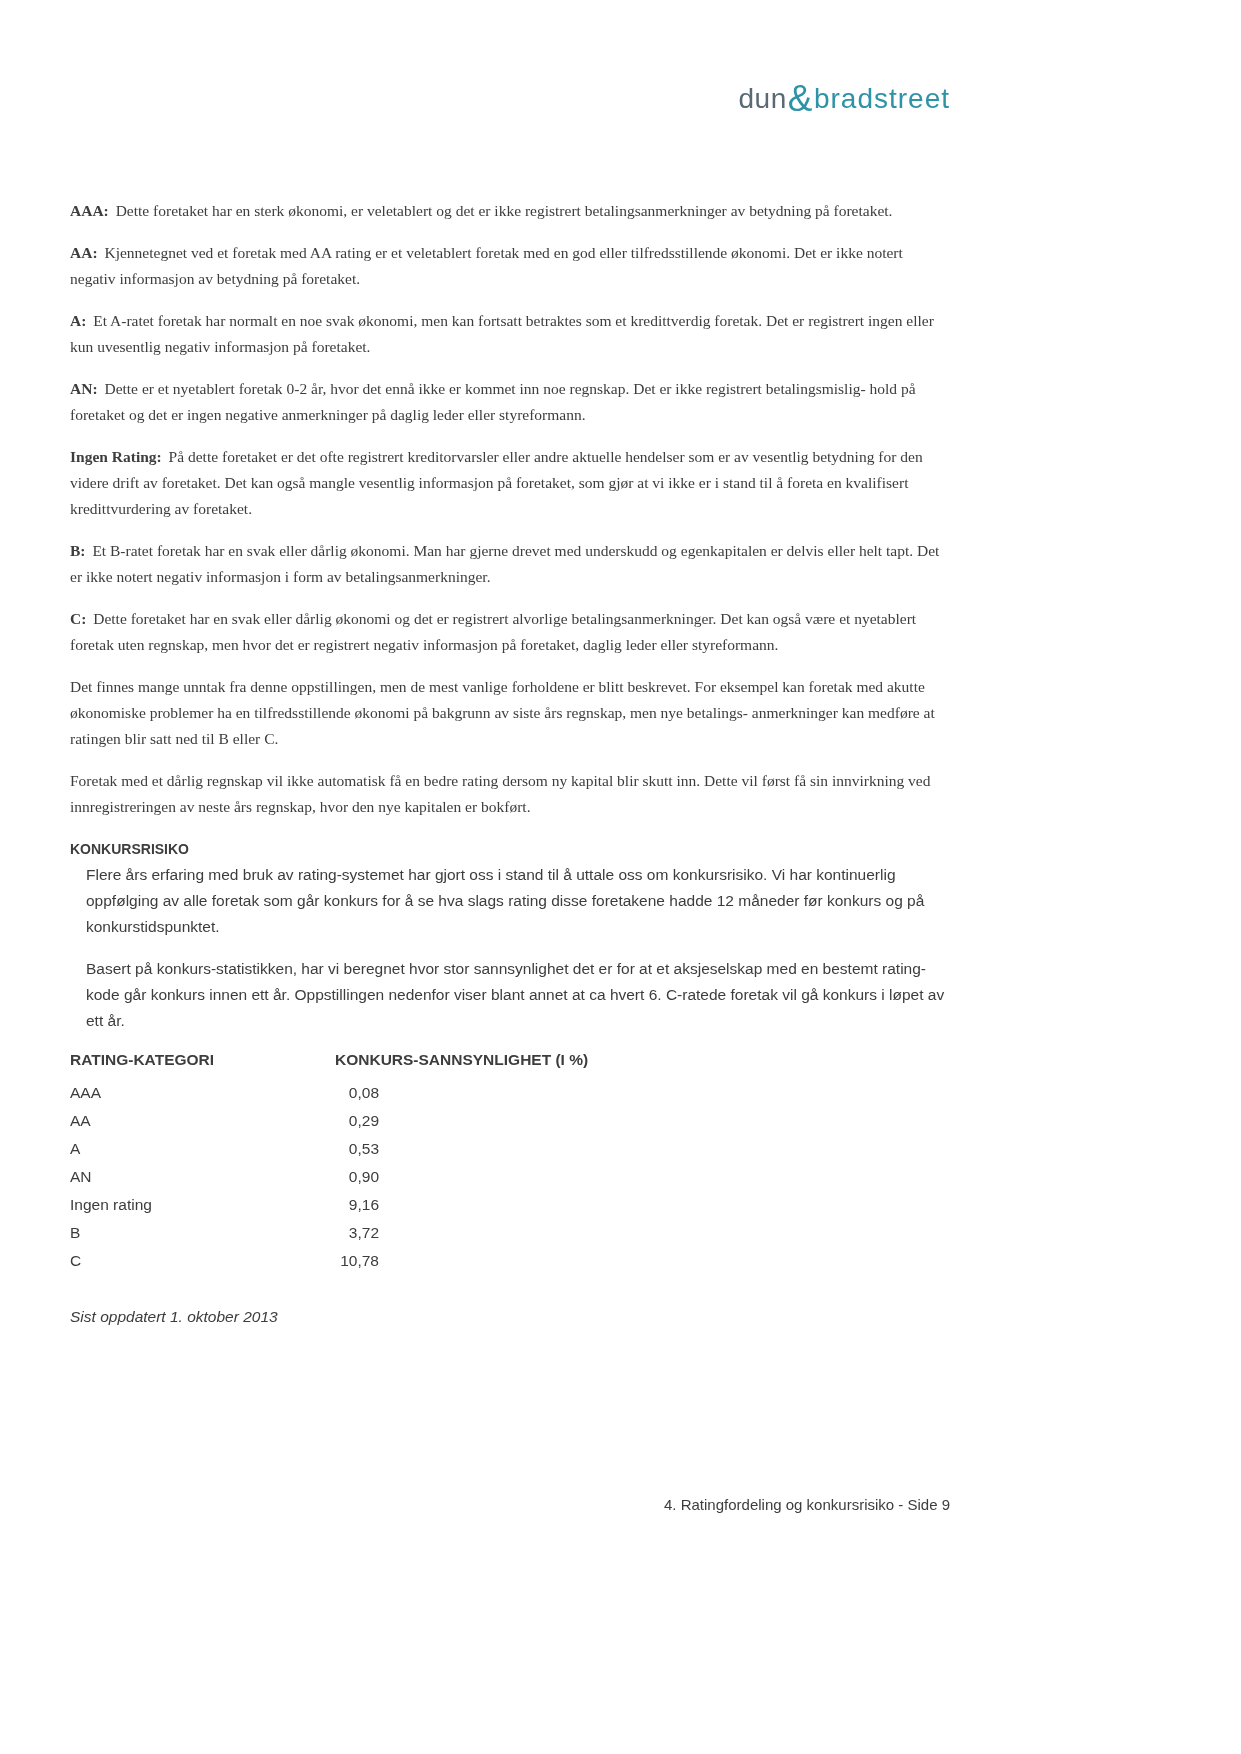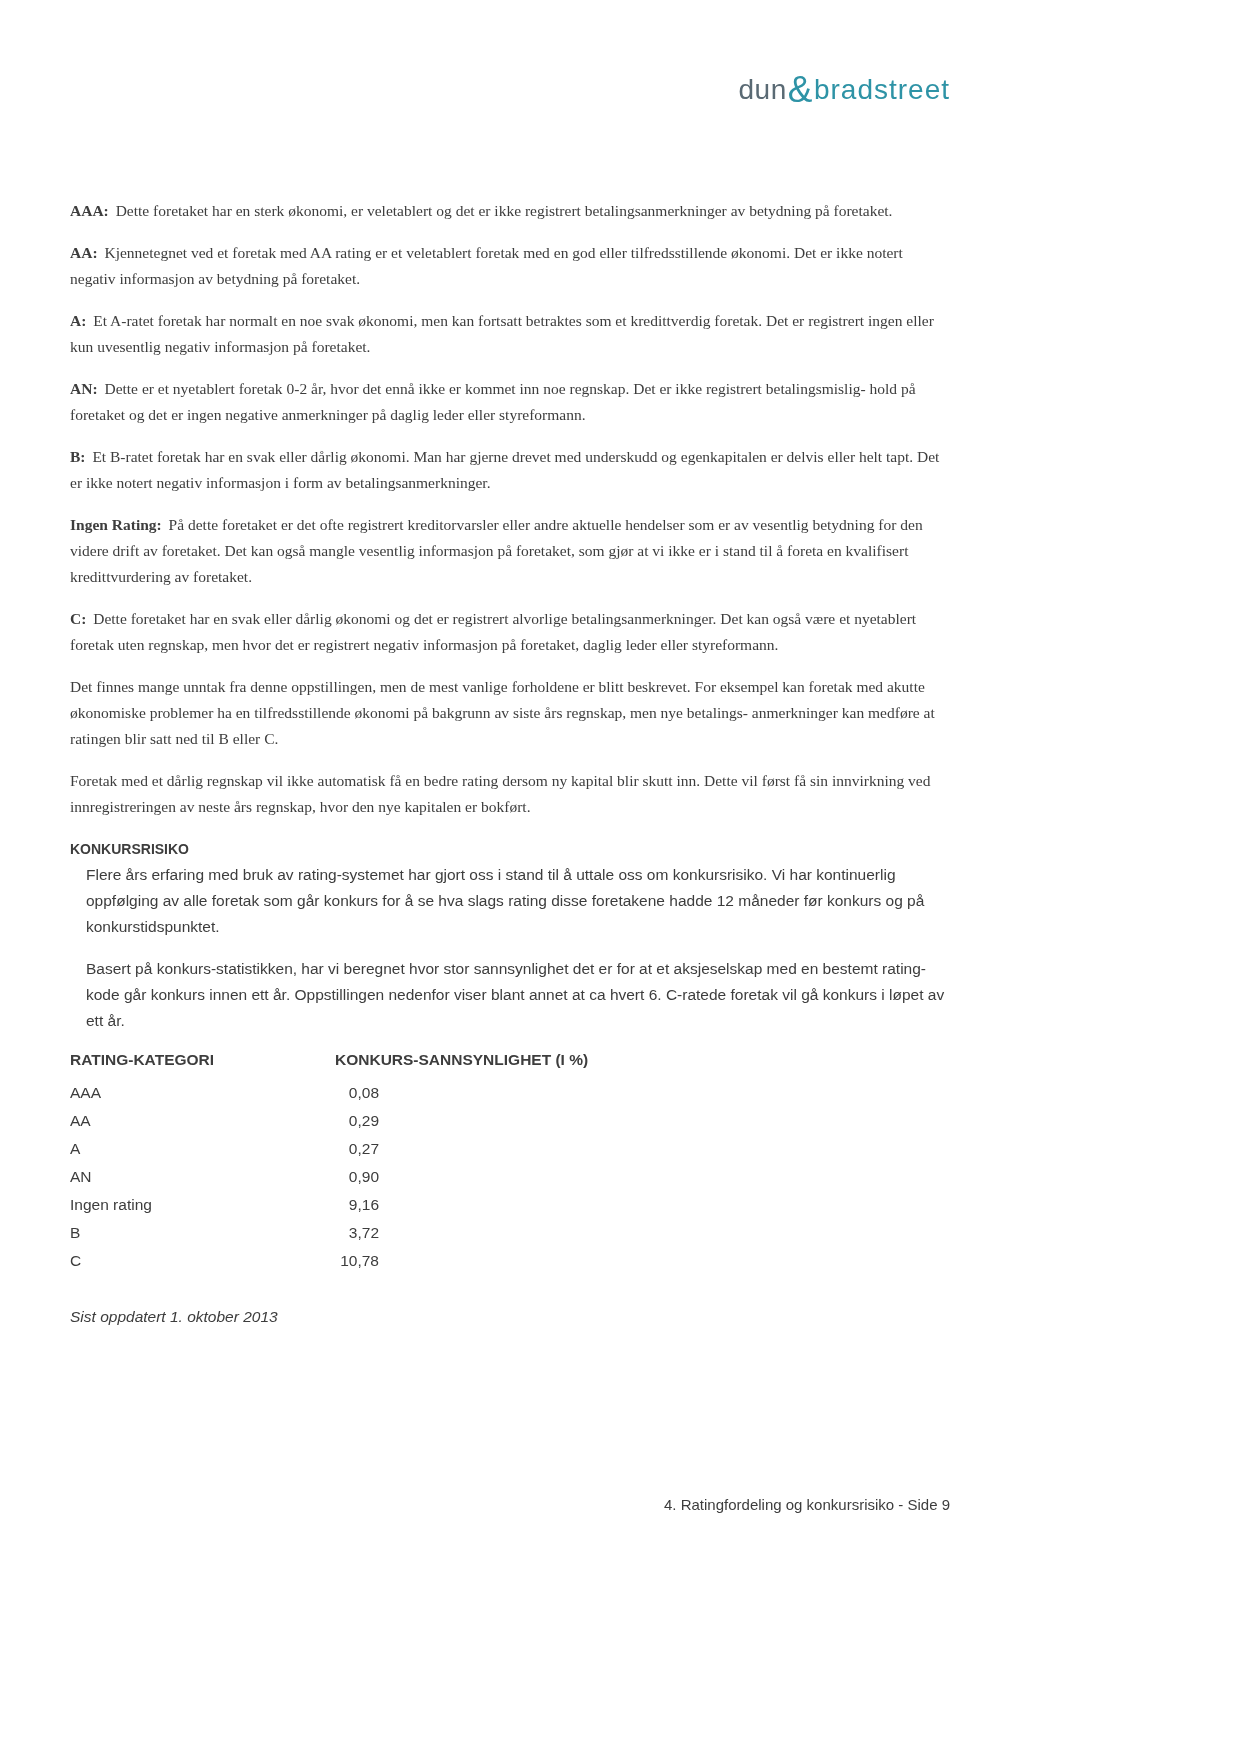--- a/index.html
+++ b/index.html
@@ -8,21 +8,21 @@
     position: relative;
     width: 1241px;
     height: 1754px;
     background: #ffffff;
     font-family: "Liberation Sans", sans-serif;
     color: #3d3d3d;
     overflow: hidden;
   }
   .logo {
     position: absolute;
-    top: 66px;
+    top: 75px;
     left: 70px;
     width: 880px;
     text-align: right;
     font-size: 28px;
     letter-spacing: 0.5px;
     white-space: nowrap;
   }
   .logo-dun { font-weight: 400; }
   .logo-amp {
     font-size: 37px;
@@ -83,22 +83,22 @@
     <span class="logo-dun" style="color: rgb(90, 106, 116);">dun</span><span class="logo-amp" style="color: rgb(46, 147, 166);">&amp;</span><span class="logo-bradstreet" style="color: rgb(46, 147, 166);">bradstreet</span>
   </div>
 
   <div class="content">
 
     <div>
         <p class="para"><strong>AAA:</strong> Dette foretaket har en sterk økonomi, er veletablert og det er ikke registrert betalingsanmerkninger av betydning på foretaket.</p>
         <p class="para"><strong>AA:</strong> Kjennetegnet ved et foretak med AA rating er et veletablert foretak med en god eller tilfredsstillende økonomi. Det er ikke notert negativ informasjon av betydning på foretaket.</p>
         <p class="para"><strong>A:</strong> Et A-ratet foretak har normalt en noe svak økonomi, men kan fortsatt betraktes som et kredittverdig foretak. Det er registrert ingen eller kun uvesentlig negativ informasjon på foretaket.</p>
         <p class="para"><strong>AN:</strong> Dette er et nyetablert foretak 0-2 år, hvor det ennå ikke er kommet inn noe regnskap. Det er ikke registrert betalingsmislig- hold på foretaket og det er ingen negative anmerkninger på daglig leder eller styreformann.</p>
+        <p class="para"><strong>Ingen Rating:</strong> På dette foretaket er det ofte registrert kreditorvarsler eller andre aktuelle hendelser som er av vesentlig betydning for den videre drift av foretaket. Det kan også mangle vesentlig informasjon på foretaket, som gjør at vi ikke er i stand til å foreta en kvalifisert kredittvurdering av foretaket.</p>
         <p class="para"><strong>B:</strong> Et B-ratet foretak har en svak eller dårlig økonomi. Man har gjerne drevet med underskudd og egenkapitalen er delvis eller helt tapt. Det er ikke notert negativ informasjon i form av betalingsanmerkninger.</p>
-        <p class="para"><strong>Ingen Rating:</strong> På dette foretaket er det ofte registrert kreditorvarsler eller andre aktuelle hendelser som er av vesentlig betydning for den videre drift av foretaket. Det kan også mangle vesentlig informasjon på foretaket, som gjør at vi ikke er i stand til å foreta en kvalifisert kredittvurdering av foretaket.</p>
         <p class="para"><strong>C:</strong> Dette foretaket har en svak eller dårlig økonomi og det er registrert alvorlige betalingsanmerkninger. Det kan også være et nyetablert foretak uten regnskap, men hvor det er registrert negativ informasjon på foretaket, daglig leder eller styreformann.</p>
         <p class="para">Det finnes mange unntak fra denne oppstillingen, men de mest vanlige forholdene er blitt beskrevet. For eksempel kan foretak med akutte økonomiske problemer ha en tilfredsstillende økonomi på bakgrunn av siste års regnskap, men nye betalings- anmerkninger kan medføre at ratingen blir satt ned til B eller C.</p>
         <p class="para">Foretak med et dårlig regnskap vil ikke automatisk få en bedre rating dersom ny kapital blir skutt inn. Dette vil først få sin innvirkning ved innregistreringen av neste års regnskap, hvor den nye kapitalen er bokført.</p>
       </div>
 
     <h3 class="section-heading">KONKURSRISIKO</h3>
     <p class="section-para">Flere års erfaring med bruk av rating-systemet har gjort oss i stand til å uttale oss om konkursrisiko. Vi har kontinuerlig oppfølging av alle foretak som går konkurs for å se hva slags rating disse foretakene hadde 12 måneder før konkurs og på konkurstidspunktet.</p>
     <p class="section-para">Basert på konkurs-statistikken, har vi beregnet hvor stor sannsynlighet det er for at et aksjeselskap med en bestemt rating-kode går konkurs innen ett år. Oppstillingen nedenfor viser blant annet at ca hvert 6. C-ratede foretak vil gå konkurs i løpet av ett år.</p>
 
     <div class="rating-table">
@@ -110,21 +110,21 @@
           <div class="trow">
             <span class="tcell-cat">AAA</span>
             <span class="tcell-val">0,08</span>
           </div>
           <div class="trow">
             <span class="tcell-cat">AA</span>
             <span class="tcell-val">0,29</span>
           </div>
           <div class="trow">
             <span class="tcell-cat">A</span>
-            <span class="tcell-val">0,27</span>
+            <span class="tcell-val">0,53</span>
           </div>
           <div class="trow">
             <span class="tcell-cat">AN</span>
             <span class="tcell-val">0,90</span>
           </div>
           <div class="trow">
             <span class="tcell-cat">Ingen rating</span>
             <span class="tcell-val">9,16</span>
           </div>
           <div class="trow">

